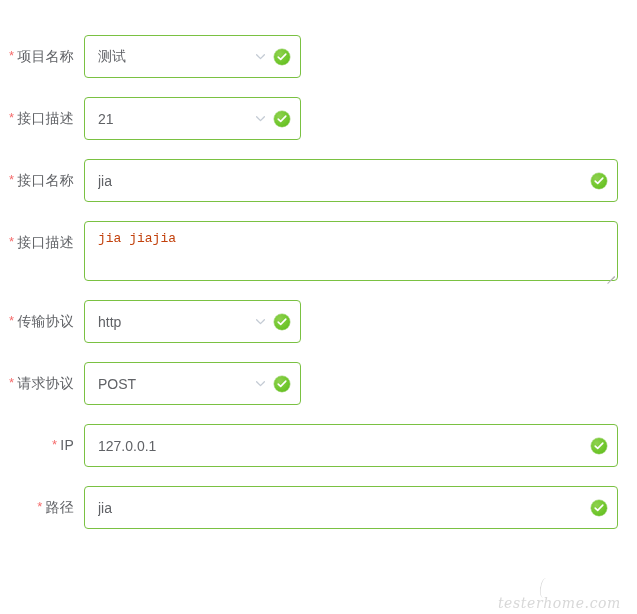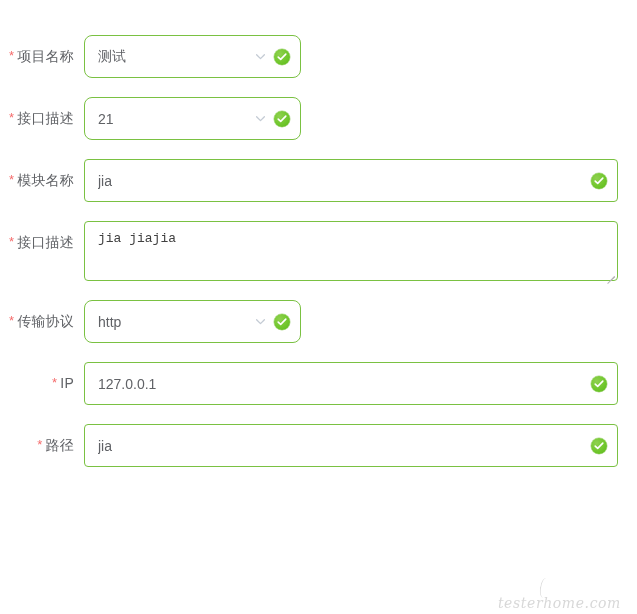--- a/index.html
+++ b/index.html
@@ -70,31 +70,30 @@
     color: #606266;
     padding: 0 40px 0 13px;
     font-family: "Liberation Sans", sans-serif;
     line-height: 41px;
     outline: none;
     display: block;
   }
 
   .field.select-field {
     padding-right: 40px;
-    border-radius: 8px;
   }
 
   .textarea-field {
     width: 100%;
     height: 60px;
     border: 1px solid #7ac142;
     border-radius: 4px;
     background: #fff;
     font-size: 13px;
-    color: #404040;
+    color: #c2410c;
     padding: 8px 13px 0 13px;
     font-family: "Liberation Mono", monospace;
     line-height: 18px;
     outline: none;
     resize: none;
     display: block;
     overflow: hidden;
   }
 
   
@@ -199,21 +198,21 @@
           </svg>
         </span>
         <span class="check-icon">
           <svg width="10" height="10" viewBox="0 0 10 10" xmlns="http://www.w3.org/2000/svg">
             <path d="M1.2 5.1 L3.7 7.4 L8.8 2.1" fill="none" stroke="#ffffff" stroke-width="1.6" stroke-linecap="round" stroke-linejoin="round"></path>
           </svg>
         </span>
       </div>
     </div>
     <div class="form-row">
-      <div class="label"><span class="req">*</span><span>模块名称</span></div>
+      <div class="label"><span class="req">*</span><span>接口名称</span></div>
       <div class="control wide">
         <input type="text" class="field" readonly="readonly" placeholder="请输入接口名称" value="jia" style="">
         <span class="check-icon">
           <svg width="10" height="10" viewBox="0 0 10 10" xmlns="http://www.w3.org/2000/svg">
             <path d="M1.2 5.1 L3.7 7.4 L8.8 2.1" fill="none" stroke="#ffffff" stroke-width="1.6" stroke-linecap="round" stroke-linejoin="round"></path>
           </svg>
         </span>
       </div>
     </div>
     <div class="form-row tall">
@@ -237,20 +236,36 @@
           </svg>
         </span>
         <span class="check-icon">
           <svg width="10" height="10" viewBox="0 0 10 10" xmlns="http://www.w3.org/2000/svg">
             <path d="M1.2 5.1 L3.7 7.4 L8.8 2.1" fill="none" stroke="#ffffff" stroke-width="1.6" stroke-linecap="round" stroke-linejoin="round"></path>
           </svg>
         </span>
       </div>
     </div>
     <div class="form-row">
+      <div class="label"><span class="req">*</span><span>请求协议</span></div>
+      <div class="control narrow">
+        <input type="text" class="field select-field" readonly="readonly" placeholder="请选择请求协议" value="POST" style="">
+        <span class="chevron">
+          <svg width="9" height="6" viewBox="0 0 9 6" xmlns="http://www.w3.org/2000/svg">
+            <path d="M0.6 0.7 L4.5 4.6 L8.4 0.7" fill="none" stroke="#c4cbd4" stroke-width="1.3" stroke-linecap="round" stroke-linejoin="round"></path>
+          </svg>
+        </span>
+        <span class="check-icon">
+          <svg width="10" height="10" viewBox="0 0 10 10" xmlns="http://www.w3.org/2000/svg">
+            <path d="M1.2 5.1 L3.7 7.4 L8.8 2.1" fill="none" stroke="#ffffff" stroke-width="1.6" stroke-linecap="round" stroke-linejoin="round"></path>
+          </svg>
+        </span>
+      </div>
+    </div>
+    <div class="form-row">
       <div class="label"><span class="req">*</span><span>IP</span></div>
       <div class="control wide">
         <input type="text" class="field" readonly="readonly" placeholder="请输入IP" value="127.0.0.1" style="">
         <span class="check-icon">
           <svg width="10" height="10" viewBox="0 0 10 10" xmlns="http://www.w3.org/2000/svg">
             <path d="M1.2 5.1 L3.7 7.4 L8.8 2.1" fill="none" stroke="#ffffff" stroke-width="1.6" stroke-linecap="round" stroke-linejoin="round"></path>
           </svg>
         </span>
       </div>
     </div>

